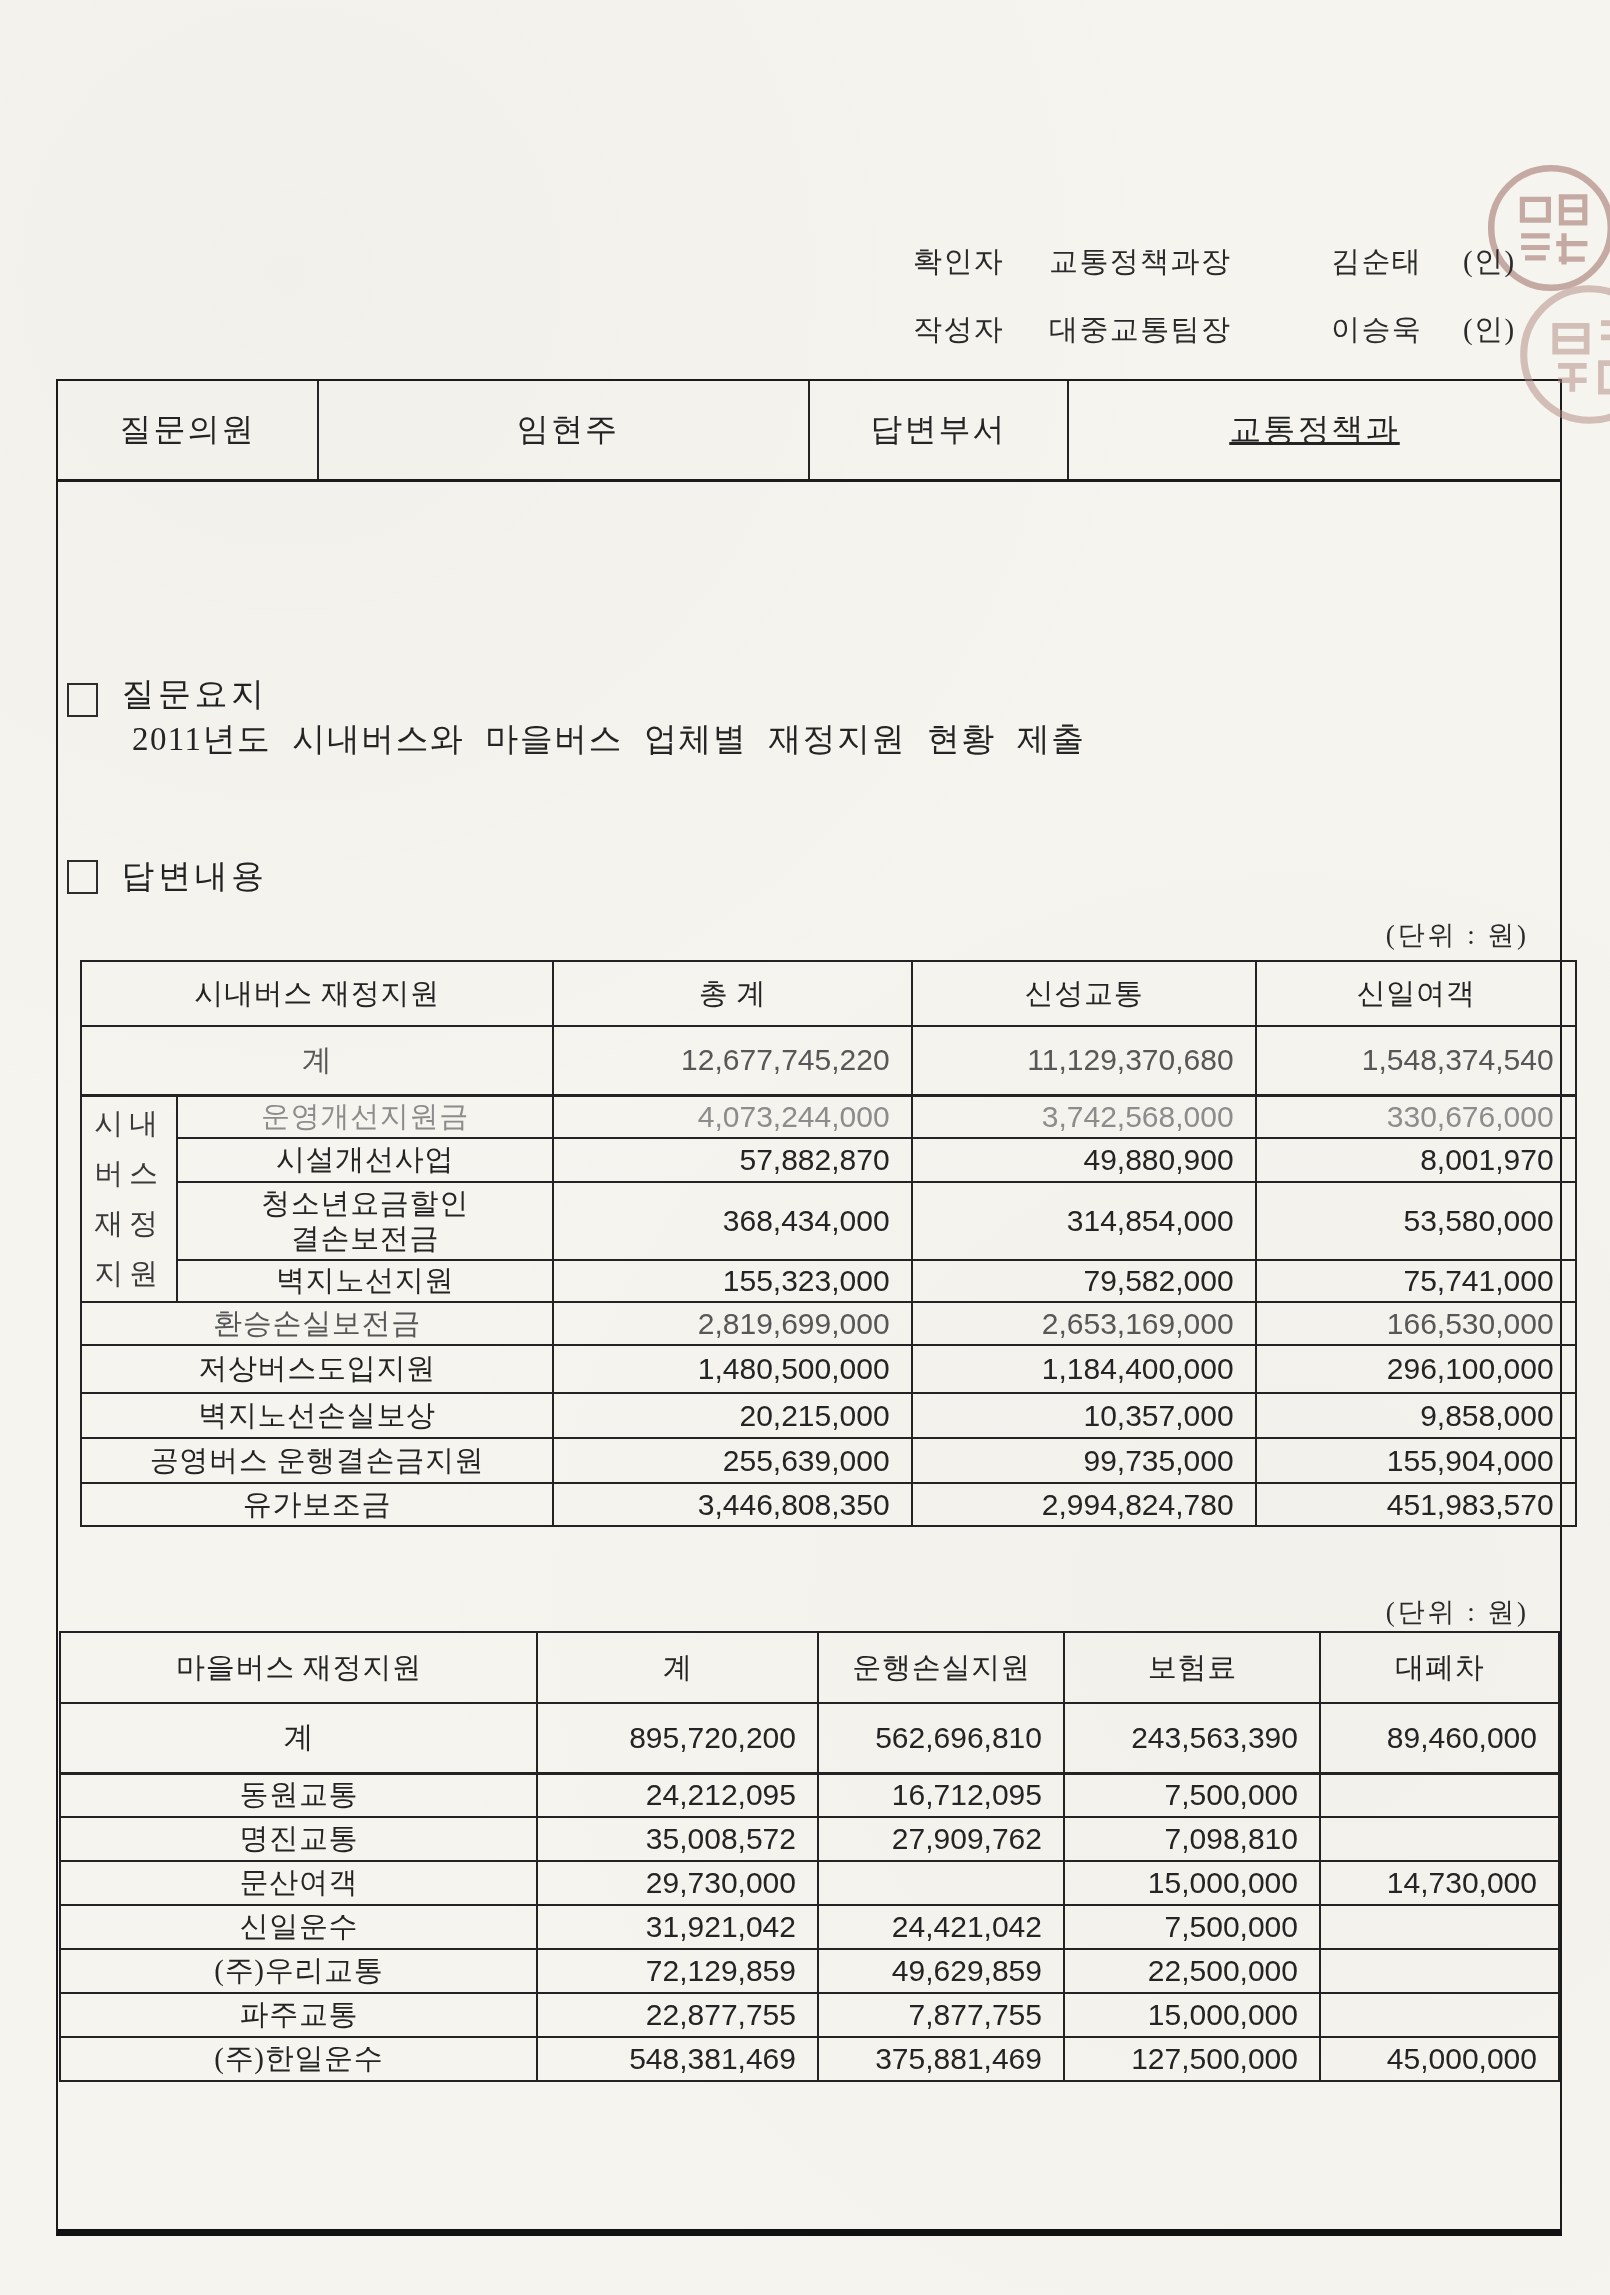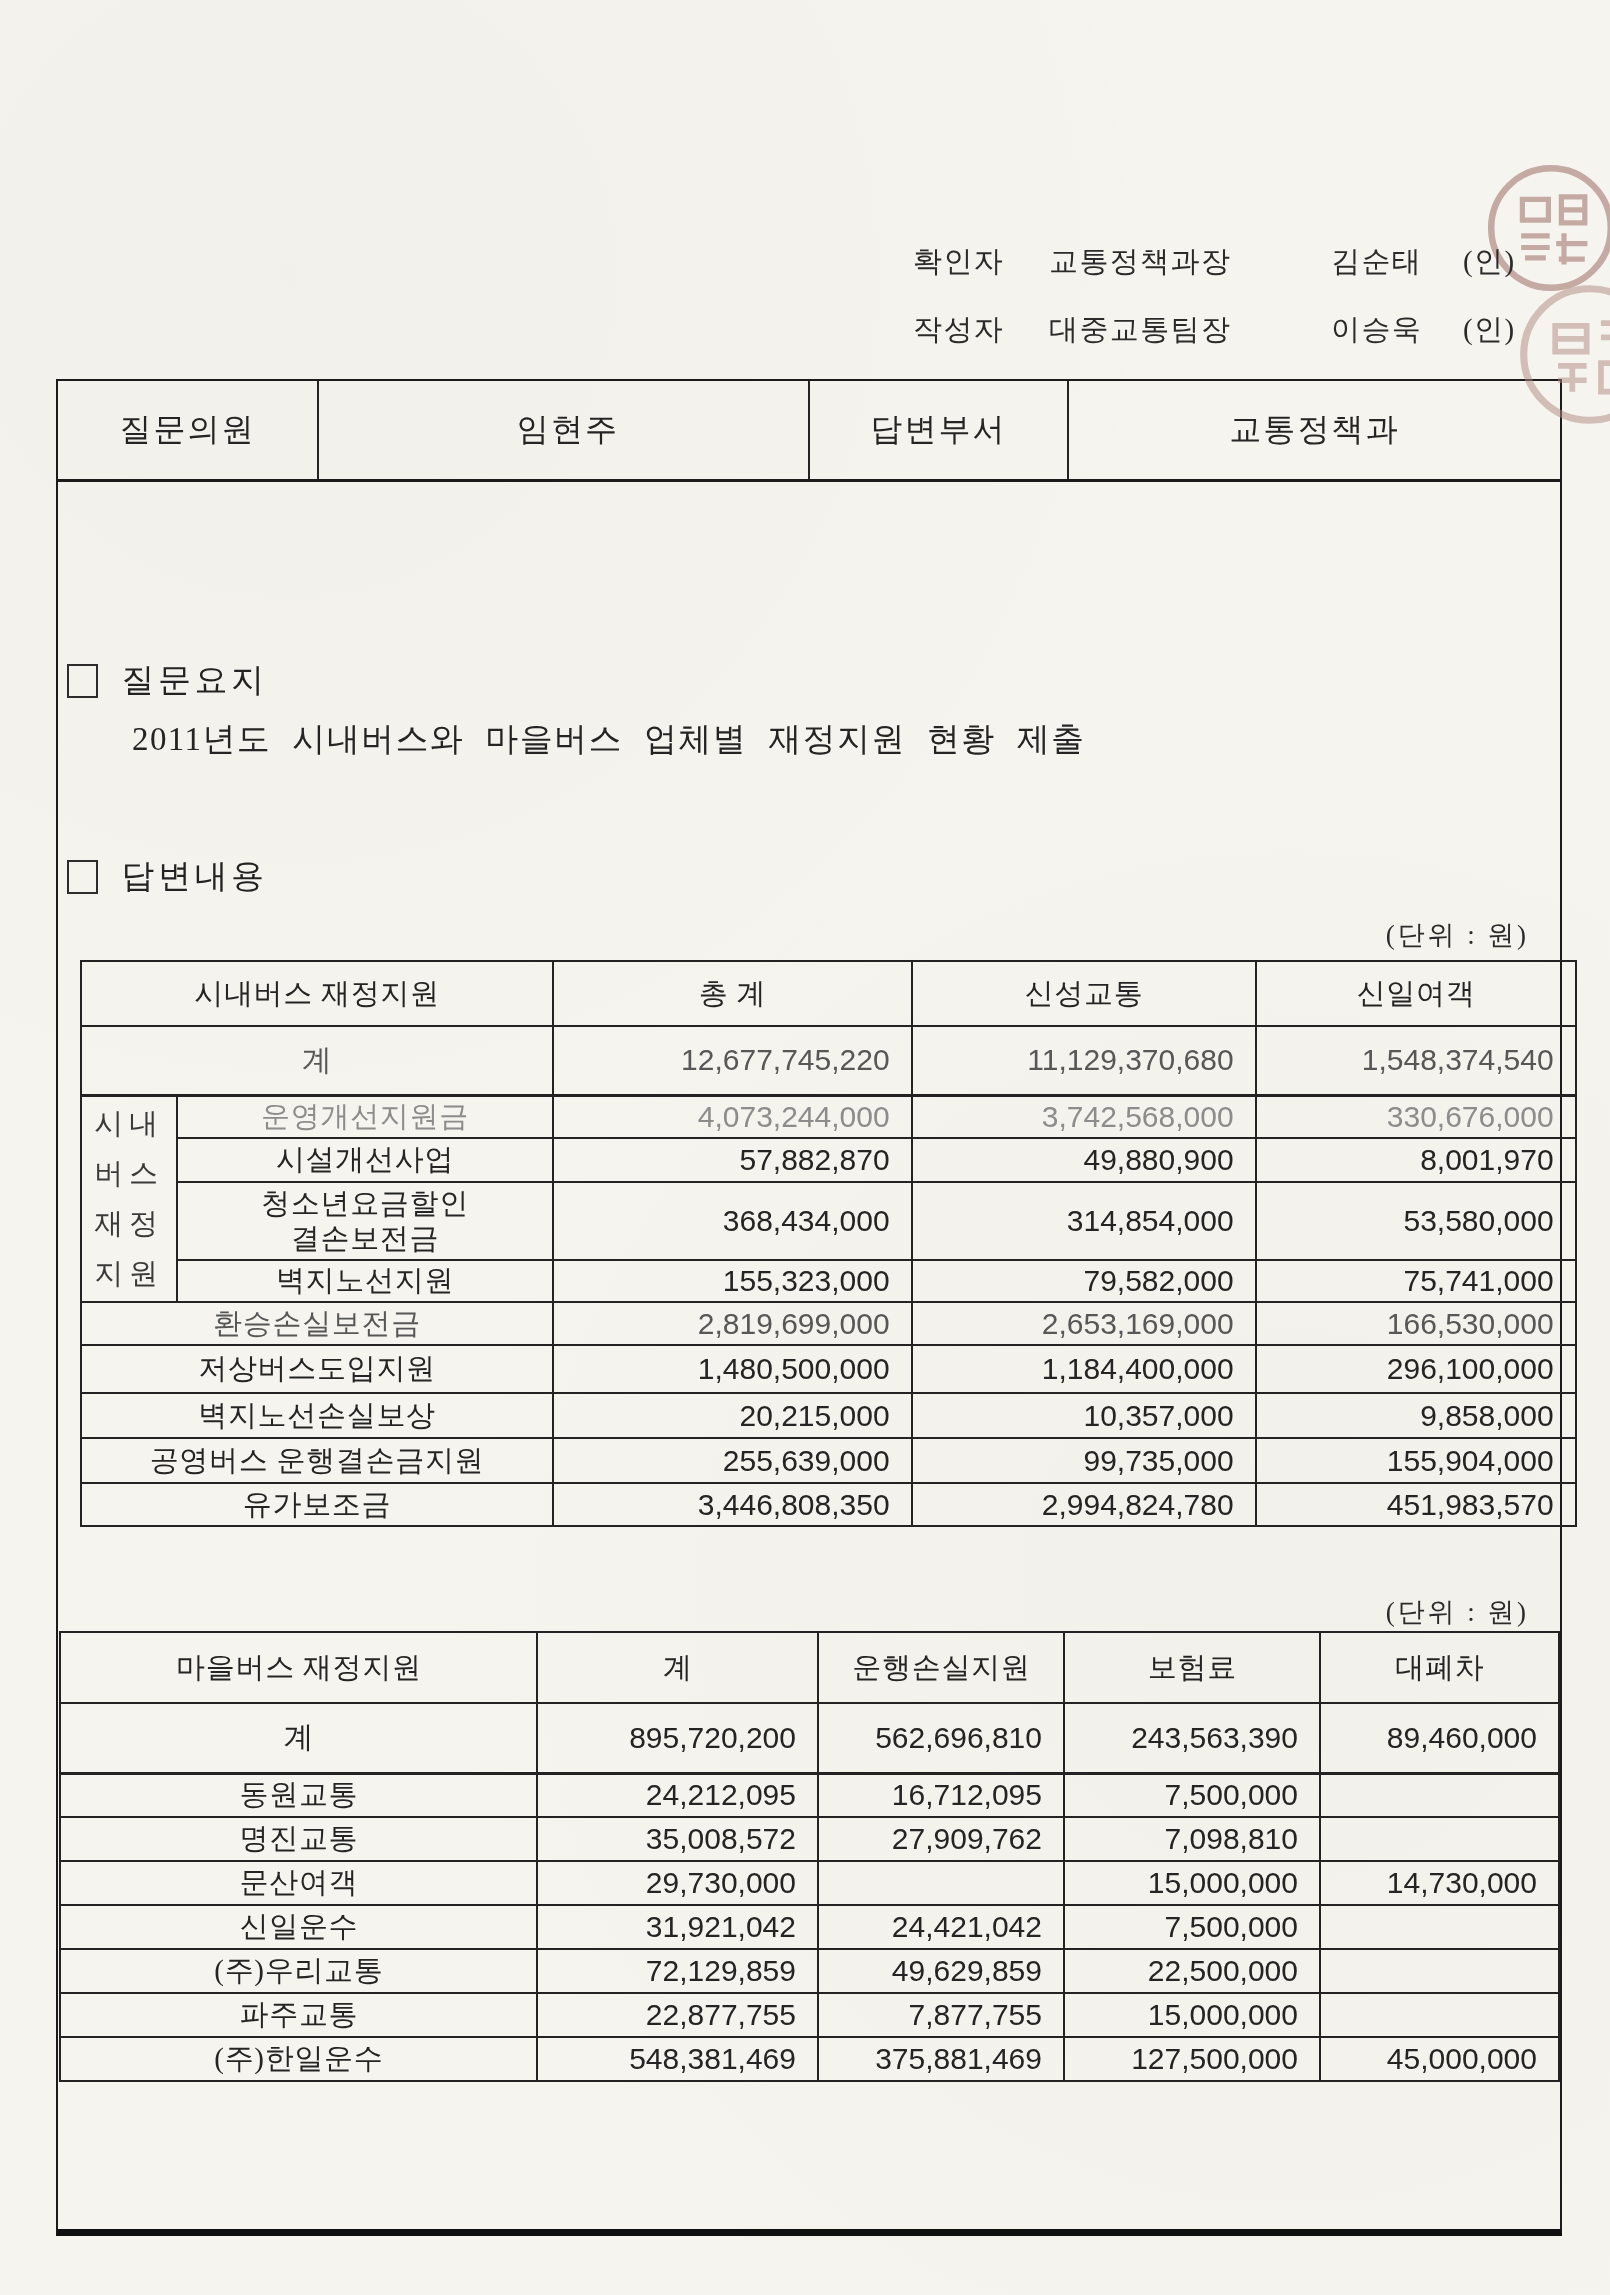--- a/index.html
+++ b/index.html
@@ -33,26 +33,26 @@
     position:absolute; left:56px; top:379px; width:1506px; height:1857px;
     border:2.9px solid #1b1b1b; border-bottom:7.9px solid #101010; box-sizing:border-box;
   }
   
   .info-row { display:flex; box-sizing:border-box; width:100%; }
   .row-1 { height:101px; border-bottom:3.6px solid #1c1c1c; }
   .row-2 { height:104px; border-bottom:2.9px solid #1c1c1c; }
   .icell { box-sizing:border-box; display:flex; align-items:center; justify-content:center;
            font-size:32px; letter-spacing:2.1px; color:#242424; }
   .icell.b { border-right:2.1px solid #242424; }
-  .iw1 { width:261px; } .iw2 { width:491px;padding-left:9px; } .iw3 { width:259px; } .iw4 { flex:1; }
+  .iw1 { width:261px; } .iw2 { width:491px;padding-left:9px; } .iw3 { width:259px; } .iw4 { flex:1;text-decoration:underline; }
   .subject-cell { flex:1; justify-content:flex-start; padding-left:37px; word-spacing:10px; }
   
   .sec { position:absolute; display:flex; align-items:center; font-size:33px; letter-spacing:3.6px; color:#222; }
   .checkbox { width:31px; height:34px; border:2.1px solid #2c2c2c; margin-right:23px; box-sizing:border-box; }
-  .sec-q { left:9.3px; top:277px; }
+  .sec-q { left:9.3px; top:291px;align-items:flex-end; }
   .sec-a { left:9.3px; top:473px; }
   .question-body { position:absolute; left:74px; top:336px; font-size:33px; letter-spacing:1.4px; word-spacing:11.4px; color:#242424; white-space:nowrap; }
   .unit-note { position:absolute; right:31px; font-size:27px; letter-spacing:2.9px; color:#2b2b2b; }
   .u1 { top:536px; }
   .u2 { top:1213px; }
   
   .doc-table { position:absolute; border-collapse:collapse; table-layout:fixed; font-size:29px; color:#242424; }
   .doc-table th, .doc-table td { border:2.1px solid #232323; box-sizing:border-box; padding:0; font-weight:400; letter-spacing:0.7px; overflow:hidden; }
   .doc-table tr.total td { border-bottom:3.6px solid #232323; font-size:30px; }
   .t1 { left:22px; top:579px; width:1496px; }

